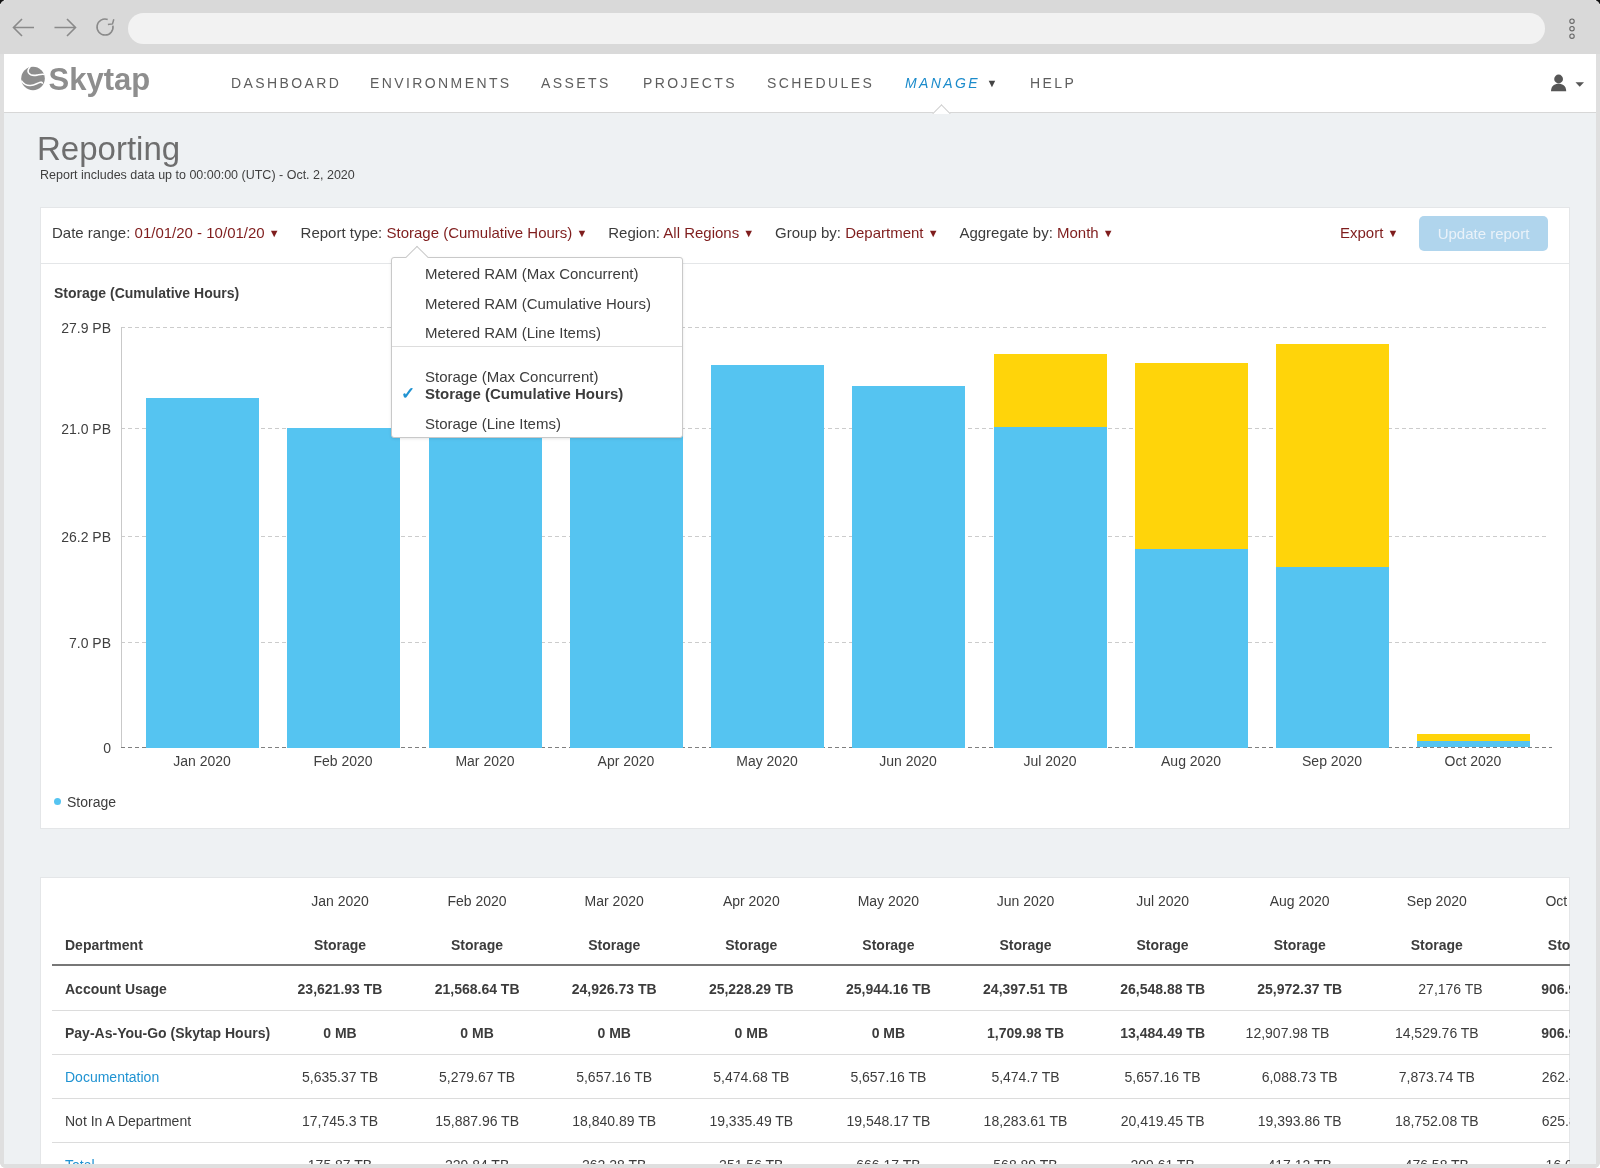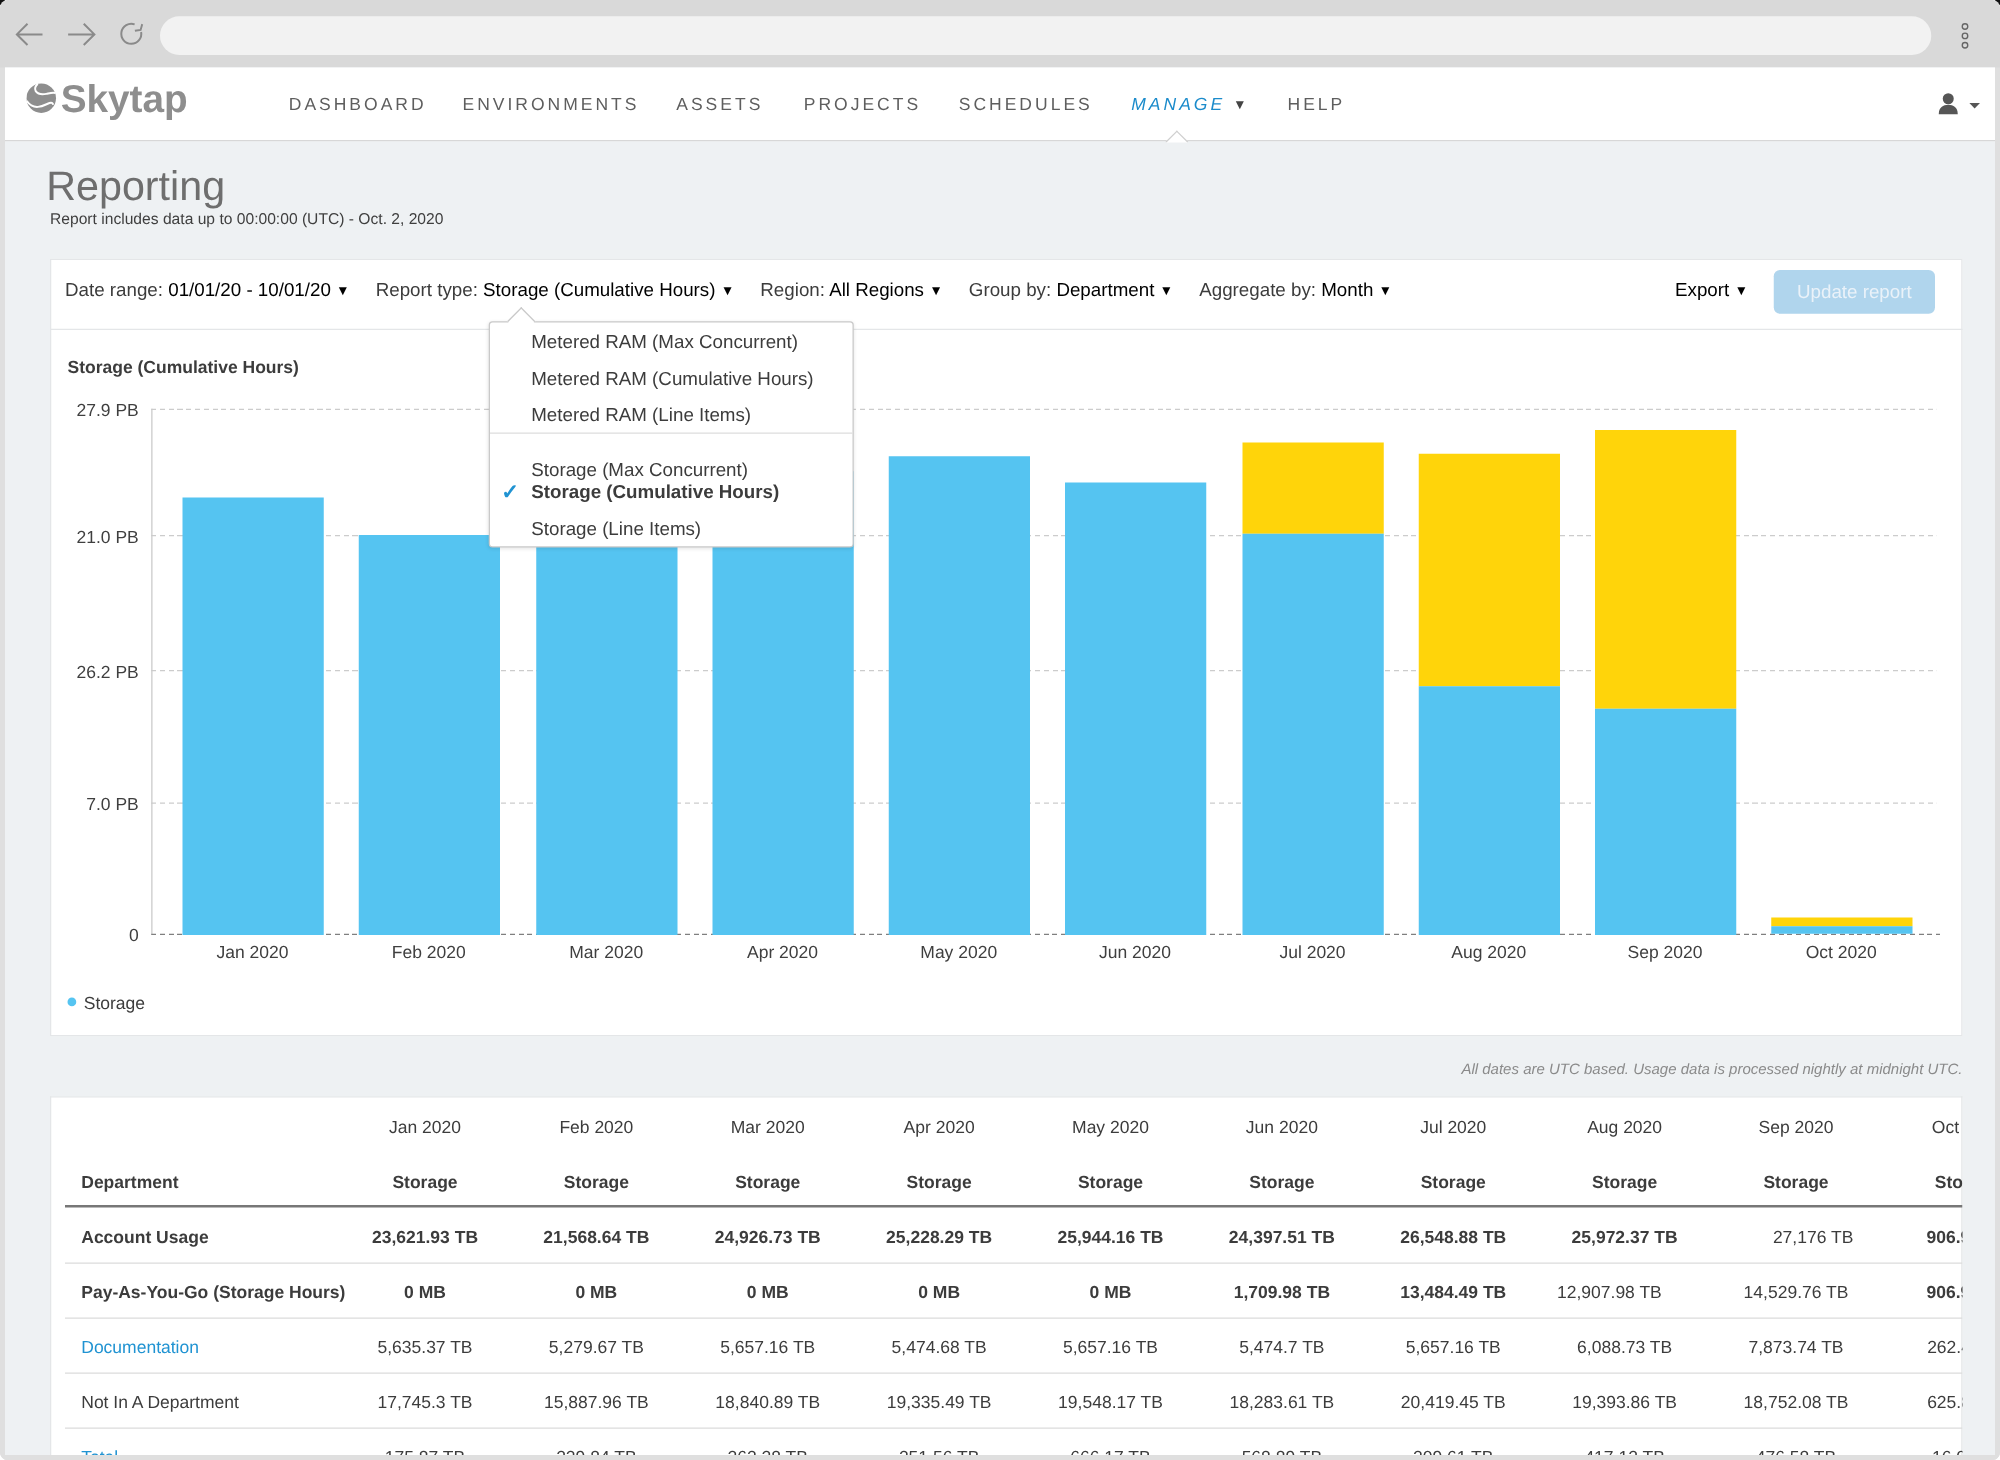--- a/index.html
+++ b/index.html
@@ -10,21 +10,21 @@
 .abs { position:absolute; }
 
 #pill { position:absolute; left:128px; top:13px; width:1417px; height:31px; border-radius:16px; background:#f2f2f2; }
 
 #pagebg { position:absolute; left:4px; top:54px; width:1592px; height:1110px; background:#eef1f3; }
 #nav { position:absolute; left:4px; top:54px; width:1592px; height:59px; background:#fff; border-bottom:1px solid #d7d7d7; }
 .navitem { position:absolute; top:75px; font-size:14px; letter-spacing:2.4px; color:#5e5e5e; }
 .frame { position:absolute; background:#dfdfdf; z-index:50; }
 
 .panel { position:absolute; background:#fff; border:1px solid #e4e6e8; }
-.blue { color:#000000; }
+.blue { color:#7f1d1d; }
 .caret { font-size:11px; position:relative; top:-1px; }
 
 .gridline { position:absolute; height:1px; background:repeating-linear-gradient(90deg,#ccc 0 4px,transparent 4px 7px); }
 .bar { position:absolute; }
 .xlabel { position:absolute; font-size:14px; color:#3f3f3f; text-align:center; width:120px; }
 .ylabel { position:absolute; font-size:14px; color:#3f3f3f; text-align:right; width:60px; }
 
 #dd { position:absolute; left:391px; top:257px; width:292px; height:181px; background:#fff; border:1px solid #c9c9c9; border-radius:3px; box-shadow:0 1px 3px rgba(0,0,0,0.1); z-index:20; }
 .dditem { position:absolute; left:425px; font-size:15px; color:#3c3c3c; white-space:nowrap; z-index:22; }
 .tcell { position:absolute; font-size:14px; color:#3c3c3c; text-align:center; width:137px; white-space:nowrap; }
@@ -131,21 +131,20 @@
     <div class="abs" style="left:409px;top:249px;width:16px;height:16px;background:#fff;border-left:1px solid #c9c9c9;border-top:1px solid #c9c9c9;transform:rotate(45deg);z-index:21;"></div>
     <div class="dditem" style="top:265px;">Metered RAM (Max Concurrent)</div>
     <div class="dditem" style="top:295px;">Metered RAM (Cumulative Hours)</div>
     <div class="dditem" style="top:324px;">Metered RAM (Line Items)</div>
     <div class="abs" style="left:392px;top:346px;width:290px;border-top:1px solid #ddd;z-index:22;"></div>
     <div class="dditem" style="top:356px;margin-top:12px;">Storage (Max Concurrent)</div>
     <div class="dditem" style="top:385px;font-weight:bold;">Storage (Cumulative Hours)</div>
     <div class="abs" style="left:401px;top:383px;color:#2093d2;font-size:17px;font-weight:bold;z-index:22;">✓</div>
     <div class="dditem" style="top:415px;">Storage (Line Items)</div>
 
-    <div class="abs" style="left:970px;top:848px;width:600px;text-align:right;font-size:12px;font-style:italic;color:#8a8a8a;">All dates are UTC based. Usage data is processed nightly at midnight UTC.</div>
 
     <div class="panel" id="tablepanel" style="left:40px;top:877px;width:1530px;height:300px;border-bottom:none;"></div>
     <div class="abs" style="left:40px;top:877px;width:1530px;height:287px;overflow:hidden;z-index:6;">
       <div class="tcell" style="left:231.5px;top:16px;">Jan 2020</div>
       <div class="tcell" style="left:368.6px;top:16px;">Feb 2020</div>
       <div class="tcell" style="left:505.7px;top:16px;">Mar 2020</div>
       <div class="tcell" style="left:642.8px;top:16px;">Apr 2020</div>
       <div class="tcell" style="left:779.9px;top:16px;">May 2020</div>
       <div class="tcell" style="left:917.0px;top:16px;">Jun 2020</div>
       <div class="tcell" style="left:1054.1px;top:16px;">Jul 2020</div>
@@ -167,21 +166,21 @@
       <div class="tcell" style="left:231.5px;top:104px;font-weight:bold;">23,621.93 TB</div>
       <div class="tcell" style="left:368.6px;top:104px;font-weight:bold;">21,568.64 TB</div>
       <div class="tcell" style="left:505.7px;top:104px;font-weight:bold;">24,926.73 TB</div>
       <div class="tcell" style="left:642.8px;top:104px;font-weight:bold;">25,228.29 TB</div>
       <div class="tcell" style="left:779.9px;top:104px;font-weight:bold;">25,944.16 TB</div>
       <div class="tcell" style="left:917.0px;top:104px;font-weight:bold;">24,397.51 TB</div>
       <div class="tcell" style="left:1054.1px;top:104px;font-weight:bold;">26,548.88 TB</div>
       <div class="tcell" style="left:1191.2px;top:104px;font-weight:bold;">25,972.37 TB</div>
       <div class="tcell" style="left:1342px;top:104px;font-weight:normal;">27,176 TB</div>
       <div class="tcell" style="left:1465.4px;top:104px;font-weight:bold;">906.95 TB</div>
-      <div class="abs" style="left:25px;top:148px;font-size:14px;color:#3c3c3c;font-weight:bold;white-space:nowrap;">Pay-As-You-Go (Storage Hours)</div>
+      <div class="abs" style="left:25px;top:148px;font-size:14px;color:#3c3c3c;font-weight:bold;white-space:nowrap;">Pay-As-You-Go (Skytap Hours)</div>
       <div class="tcell" style="left:231.5px;top:148px;font-weight:bold;">0 MB</div>
       <div class="tcell" style="left:368.6px;top:148px;font-weight:bold;">0 MB</div>
       <div class="tcell" style="left:505.7px;top:148px;font-weight:bold;">0 MB</div>
       <div class="tcell" style="left:642.8px;top:148px;font-weight:bold;">0 MB</div>
       <div class="tcell" style="left:779.9px;top:148px;font-weight:bold;">0 MB</div>
       <div class="tcell" style="left:917.0px;top:148px;font-weight:bold;">1,709.98 TB</div>
       <div class="tcell" style="left:1054.1px;top:148px;font-weight:bold;">13,484.49 TB</div>
       <div class="tcell" style="left:1179px;top:148px;font-weight:normal;">12,907.98 TB</div>
       <div class="tcell" style="left:1328.3px;top:148px;font-weight:normal;">14,529.76 TB</div>
       <div class="tcell" style="left:1465.4px;top:148px;font-weight:bold;">906.95 TB</div>

